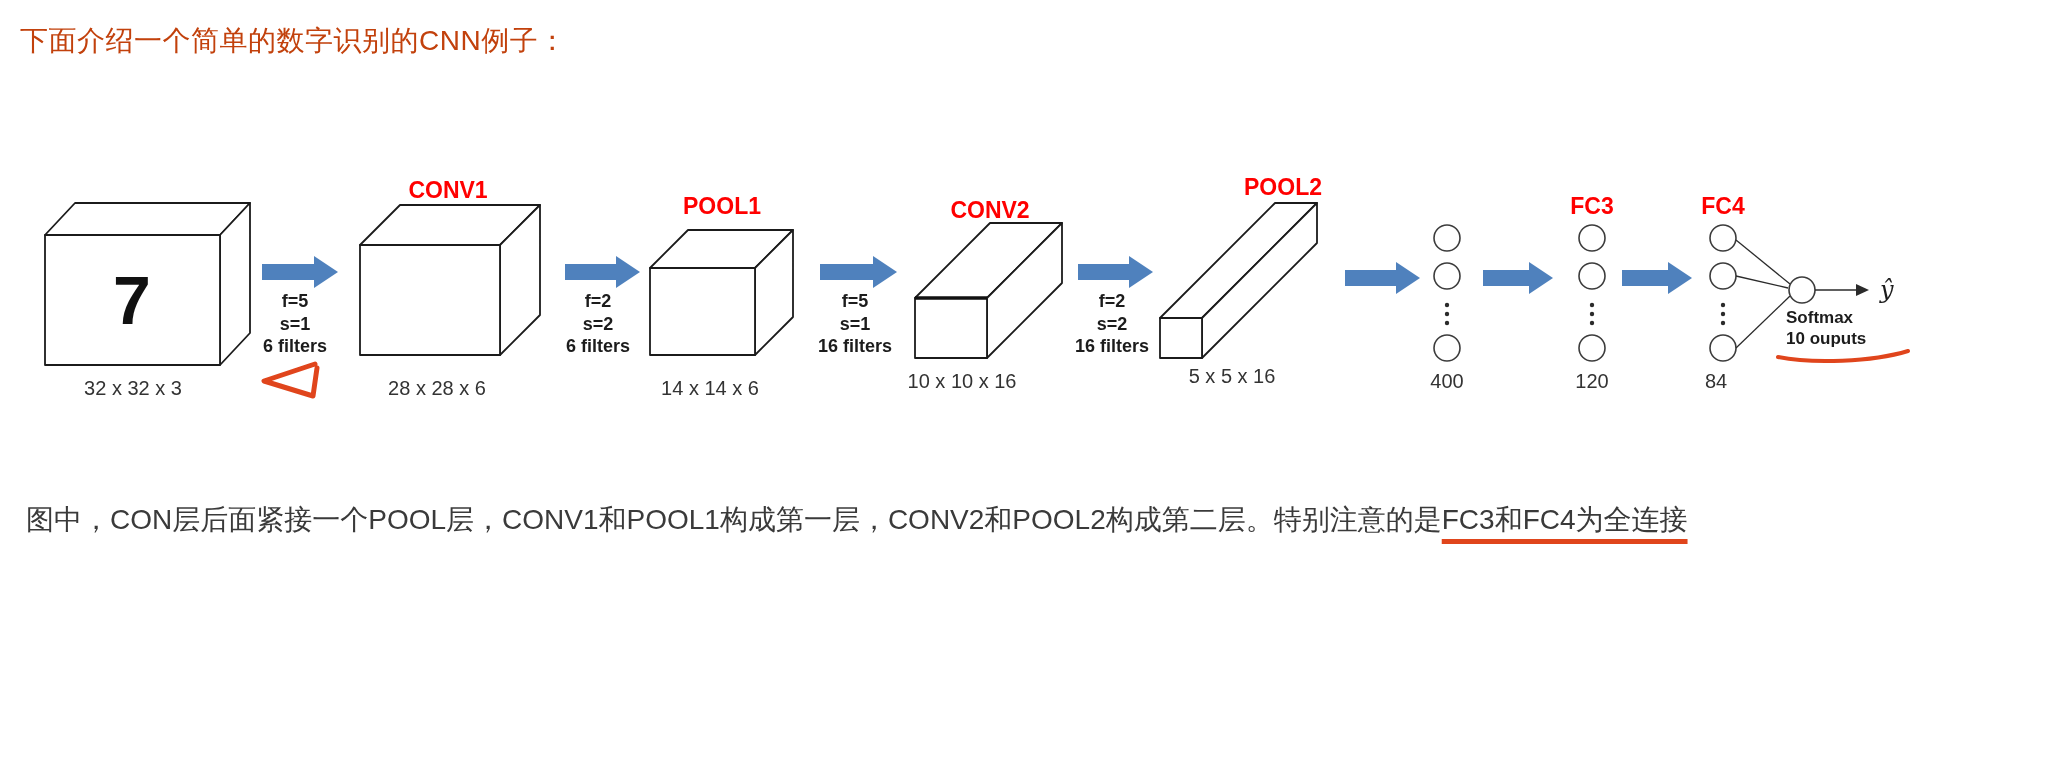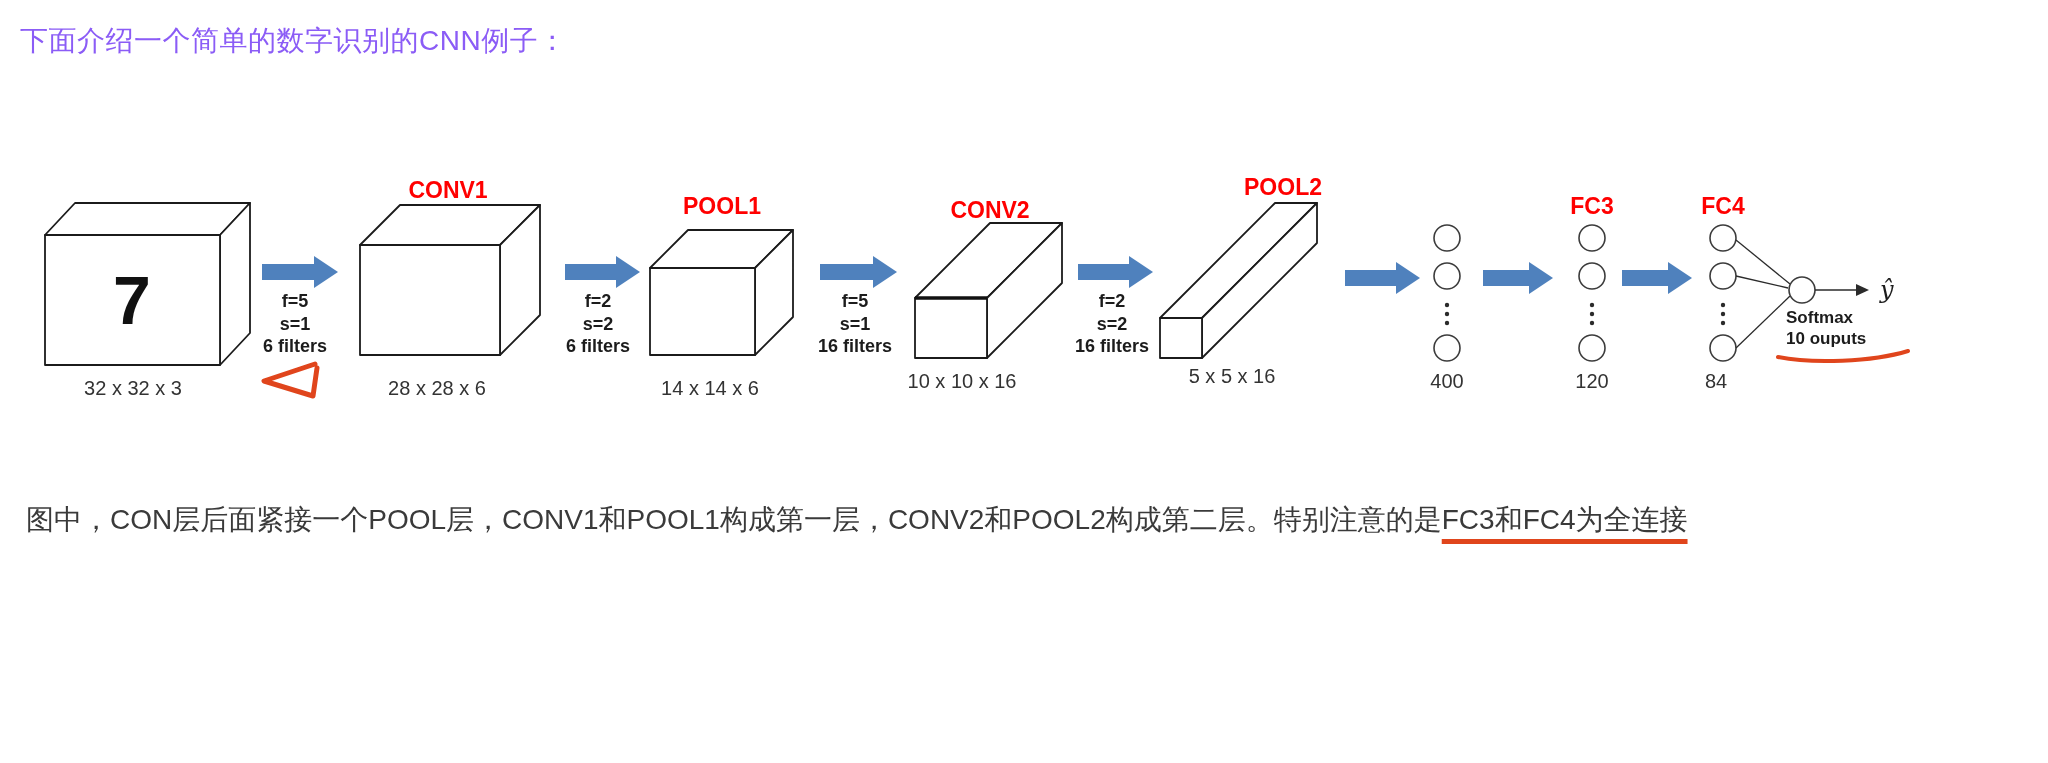--- a/index.html
+++ b/index.html
@@ -1,18 +1,18 @@
 <!DOCTYPE html>
 <html><head>
 <meta charset="utf-8">
 <style>
   html,body{margin:0;padding:0;background:#ffffff;}
   body{width:2048px;height:763px;font-family:"Liberation Sans",sans-serif;}
   .page{position:relative;width:2048px;height:763px;background:#ffffff;overflow:hidden;}
-  .intro{position:absolute;left:20px;top:22px;margin:0;font-size:28px;color:#8b5cf6;letter-spacing:0.5px;}
+  .intro{position:absolute;left:20px;top:22px;margin:0;font-size:28px;color:#c2410c;letter-spacing:0.5px;}
   .diagram{position:absolute;left:0;top:0;}
   .para{position:absolute;left:18px;top:488px;width:2016px;margin:8px;font-size:28px;color:#3a3a3a;line-height:47px;}
   .para .line{white-space:nowrap;}
   .u{
     text-decoration:underline;
     text-decoration-color:#e0451c;
     text-decoration-thickness:4.5px;
     text-underline-offset:10px;
     text-decoration-skip-ink:none;
   }

